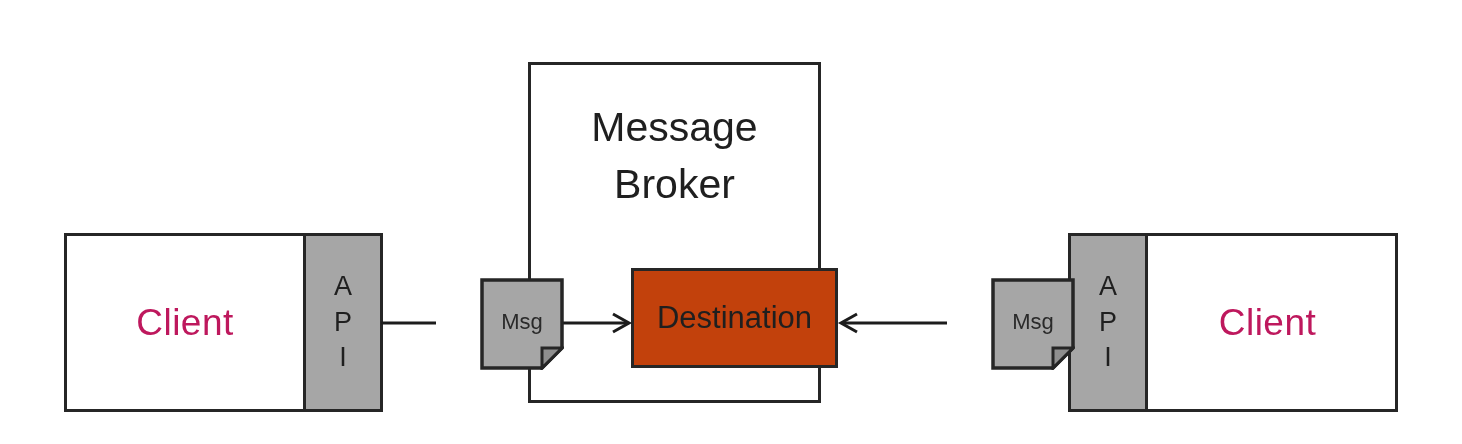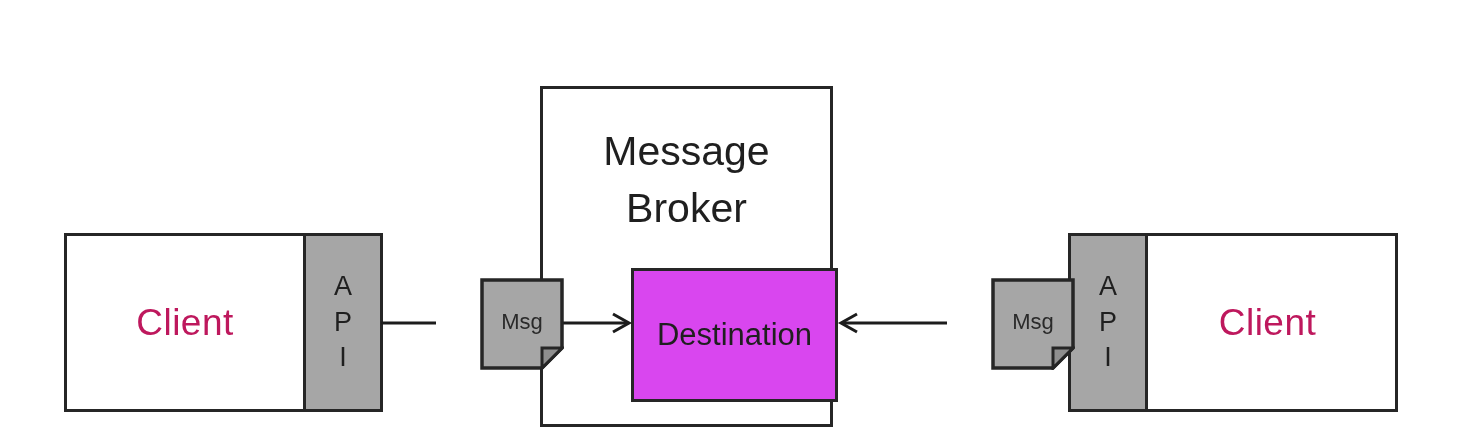--- a/index.html
+++ b/index.html
@@ -51,34 +51,34 @@
   .client-right .api-strip { left: 0;  border-right: 3px solid #262626; }
   .api-label {
     white-space: pre-line;
     text-align: center;
     font-size: 27px;
     line-height: 1.32;
     font-weight: 500;
     color: #1f1f1f;
   }
   
-  .broker { left: 540px; top: 62px; width: 293px; height: 341px; margin-top: 24px; }
+  .broker { left: 528px; top: 62px; width: 293px; height: 341px; }
   .broker-title {
     position: absolute;
     left: 0; right: 0;
     top: 34px;
     text-align: center;
     white-space: pre-line;
     font-size: 41px;
     line-height: 1.4;
     color: #1f1f1f;
   }
   .destination {
-    left: 631px; top: 268px; width: 207px; height: 134px;
-    background: #d946ef;
+    left: 631px; top: 268px; width: 207px; height: 100px;
+    background: #c2410c;
     display: flex;
     align-items: center;
     justify-content: center;
     font-size: 31px;
     color: #1f1f1f;
   }
   
   .msg-doc {
     position: absolute;
     width: 84px;

